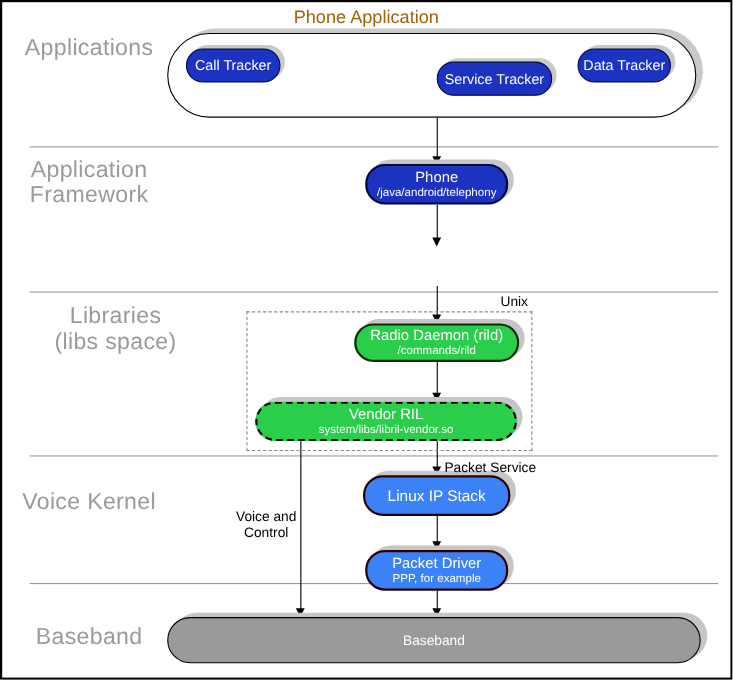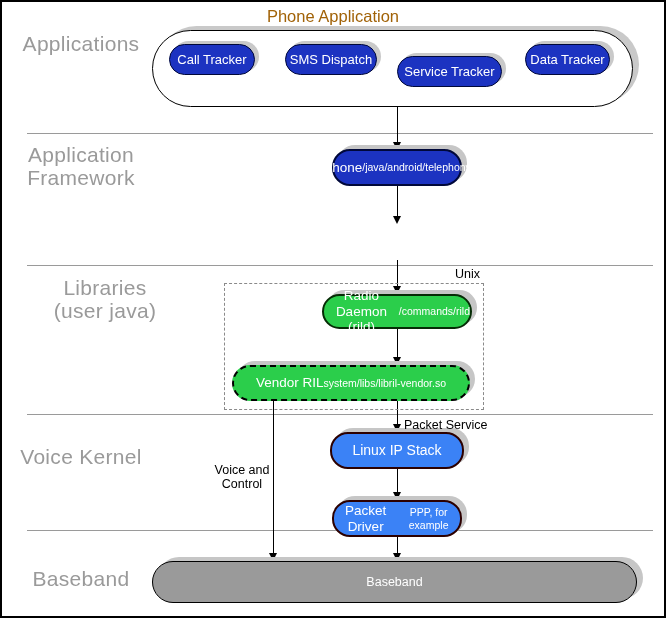--- a/index.html
+++ b/index.html
@@ -40,21 +40,21 @@
     box-shadow:4px -3px 0 #c9c9c9;
   }
   #app-call{left:167px; width:86px;}
   #app-sms{left:283px; width:92px;}
   #app-service{left:395px; width:105px;margin-top:12px;}
   #app-data{left:523px; width:85px;}
 
   
   .node{
     position:absolute; box-sizing:border-box; border:2px solid #000; border-radius:18px;
-    color:#fff; text-align:center; display:flex; 
+    color:#fff; text-align:center; display:flex; flex-direction:column;
     align-items:center; justify-content:center; line-height:1.18;
     box-shadow:5px -4px 0 #c6c6c6;
   }
   .node .t{font-size:13.5px;}
   .node .s{font-size:10.5px;}
   .blue{background:#1c33c1; border-color:#00083a;}
   .green{background:#2bce4b; border-color:#062c06;}
   .red{background:#3b82f6; border-color:#2c0000;}
   #node-phone{left:330px; top:147px; width:130px; height:37px;}
   #node-ril{left:318px; top:221px; width:154px; height:37px;}
@@ -110,21 +110,21 @@
 
   <div class="layer-label" id="lbl-applications">
     <div>Applications</div>
   </div>
   <div class="layer-label" id="lbl-framework">
     <div>Application</div>
     <div>Framework</div>
   </div>
   <div class="layer-label" id="lbl-libraries">
     <div>Libraries</div>
-    <div>(user java)</div>
+    <div>(libs space)</div>
   </div>
   <div class="layer-label" id="lbl-kernel">
     <div>Voice Kernel</div>
   </div>
   <div class="layer-label" id="lbl-baseband">
     <div>Baseband</div>
   </div>
 
   <div class="vline" id="l1"></div>
   <div class="vline" id="l2"></div>
@@ -143,23 +143,20 @@
   <div class="ahead" id="h7"></div>
   <div class="ahead" id="h8"></div>
 
   <div id="unix-box"></div>
   <div class="note" id="note-unix">Unix</div>
 
   <div id="phone-app"></div>
   <div id="phone-app-title">Phone Application</div>
   <div class="app-pill" id="app-call">
     <span>Call Tracker</span>
-  </div>
-  <div class="app-pill" id="app-sms">
-    <span>SMS Dispatch</span>
   </div>
   <div class="app-pill" id="app-service">
     <span>Service Tracker</span>
   </div>
   <div class="app-pill" id="app-data">
     <span>Data Tracker</span>
   </div>
 
   <div class="node blue" id="node-phone">
     <span class="t">Phone</span>

